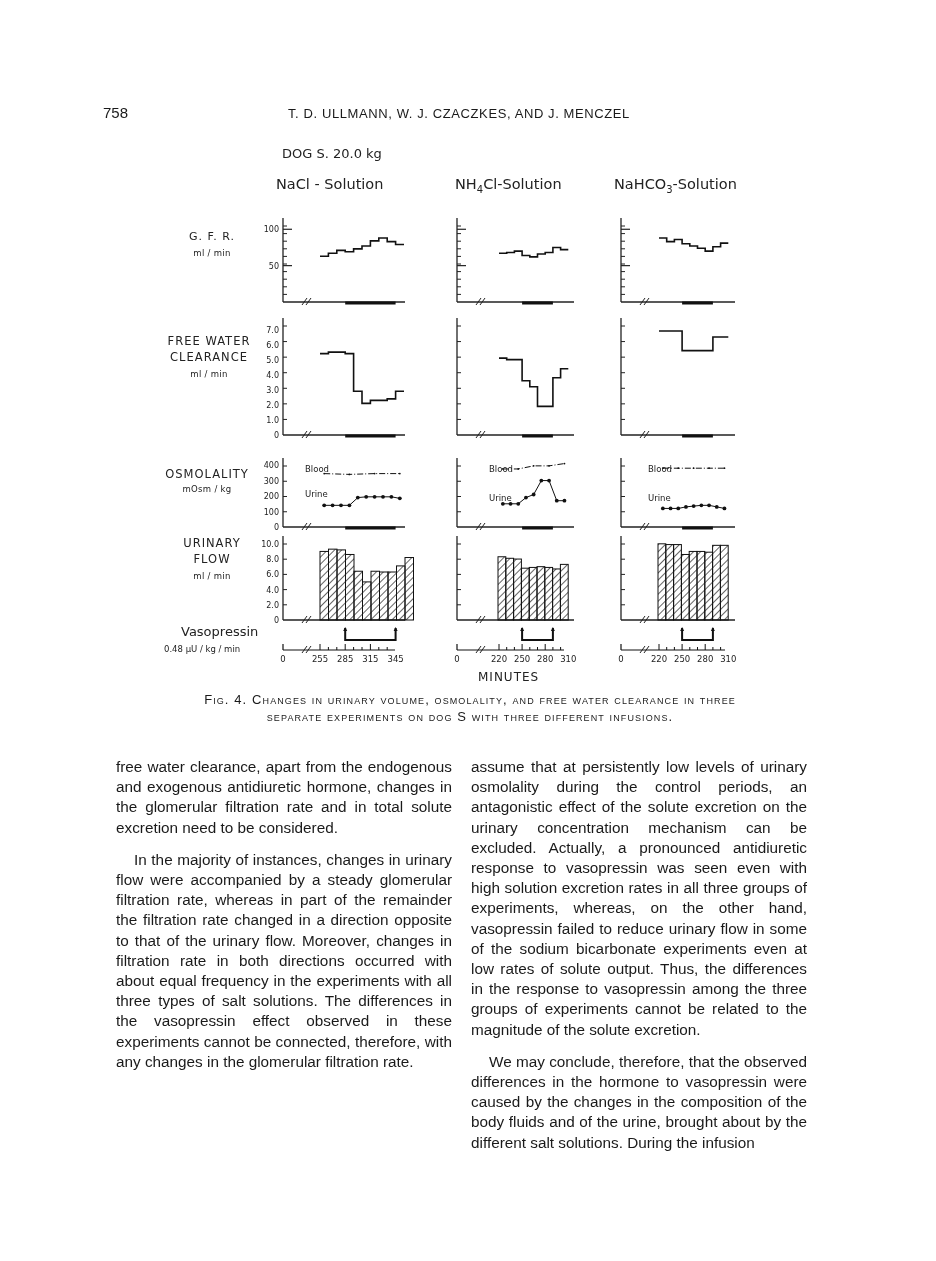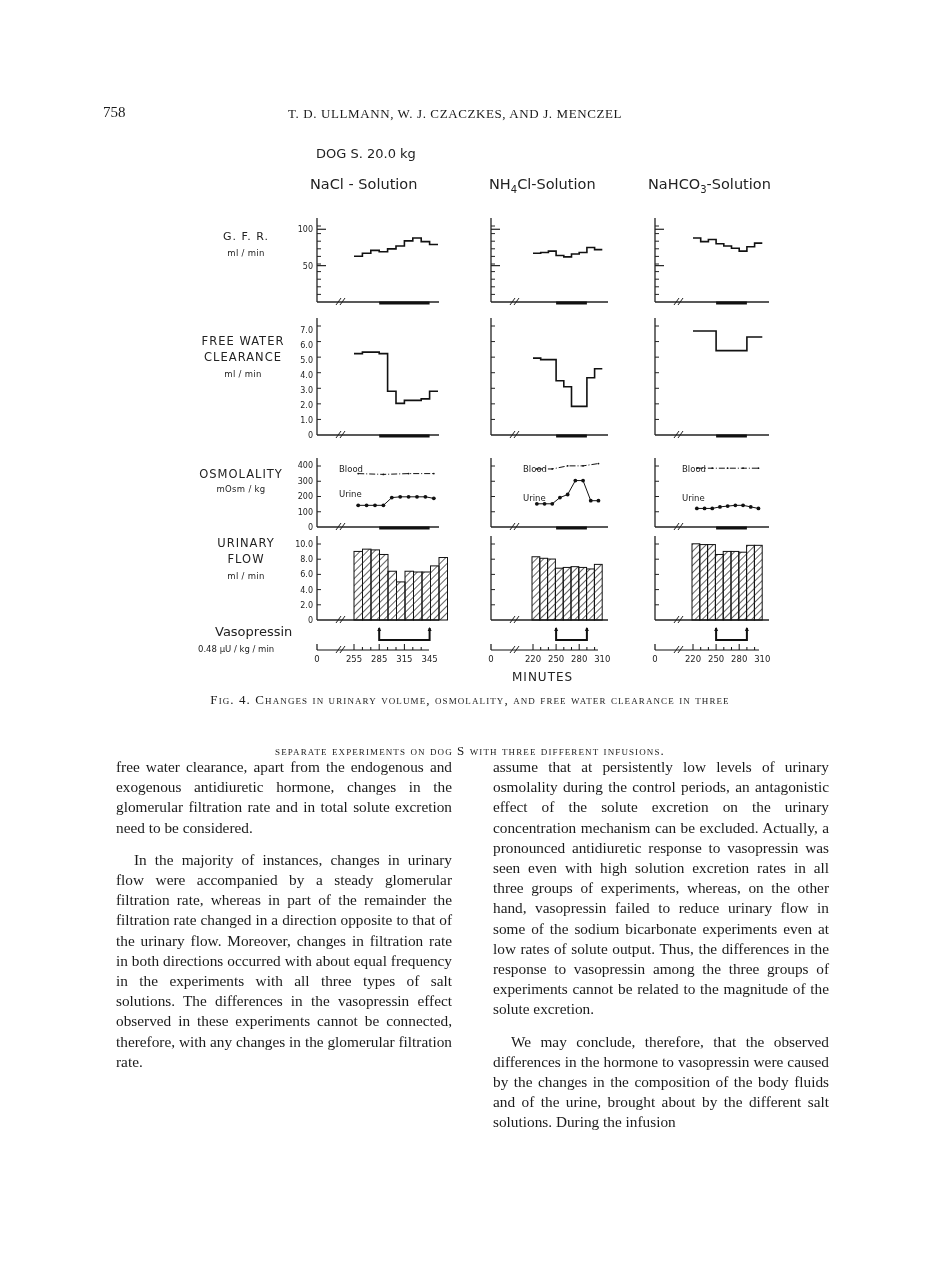--- a/index.html
+++ b/index.html
@@ -1,27 +1,27 @@
 <!DOCTYPE html>
 <html><head>
 <meta charset="utf-8">
 <style>
   html, body { margin:0; padding:0; background:#ffffff; }
   body { width:936px; height:1261px; position:relative; overflow:hidden; color:#1a1a1a; }
-  .serif { font-family: Liberation Serif, serif; }
+  .serif { font-family: Liberation Sans, sans-serif; }
   #page-number { position:absolute; left:103px; top:104px; font-size:15px; }
   #running-head { position:absolute; left:288px; top:106px; font-size:13px; letter-spacing:0.6px;text-align:right; }
-  #figure { position:absolute; left:0; top:0; width:828px; height:690px;margin-left:34px; }
+  #figure { position:absolute; left:0; top:0; width:828px; height:690px; }
   #figure svg { position:absolute; left:0; top:0; }
   .caption { position:absolute; left:150px; width:640px; text-align:center; font-size:13px; letter-spacing:1.1px; font-variant: small-caps; }
   #caption-line1 { top:692px; }
-  #caption-line2 { top:709px;margin-top:34px; }
+  #caption-line2 { top:709px; }
   .col { position:absolute; top:745px; width:360px; font-size:15.3px; line-height:20.2px; text-align:justify; }
   #col-left { left:104px; }
-  #col-right { left:481px; }
+  #col-right { left:459px; }
   .col p { margin:12px; }
   .col p.indent { text-indent:18px; }
   .col p.first { text-indent:0; }
   .lbl { font-family: "DejaVu Sans", sans-serif; fill:#222; }
 </style>
 </head>
 <body>
 
 <div id="page-number" class="serif">758</div>
 <div id="running-head" class="serif">T. D. ULLMANN, W. J. CZACZKES, AND J. MENCZEL</div>

